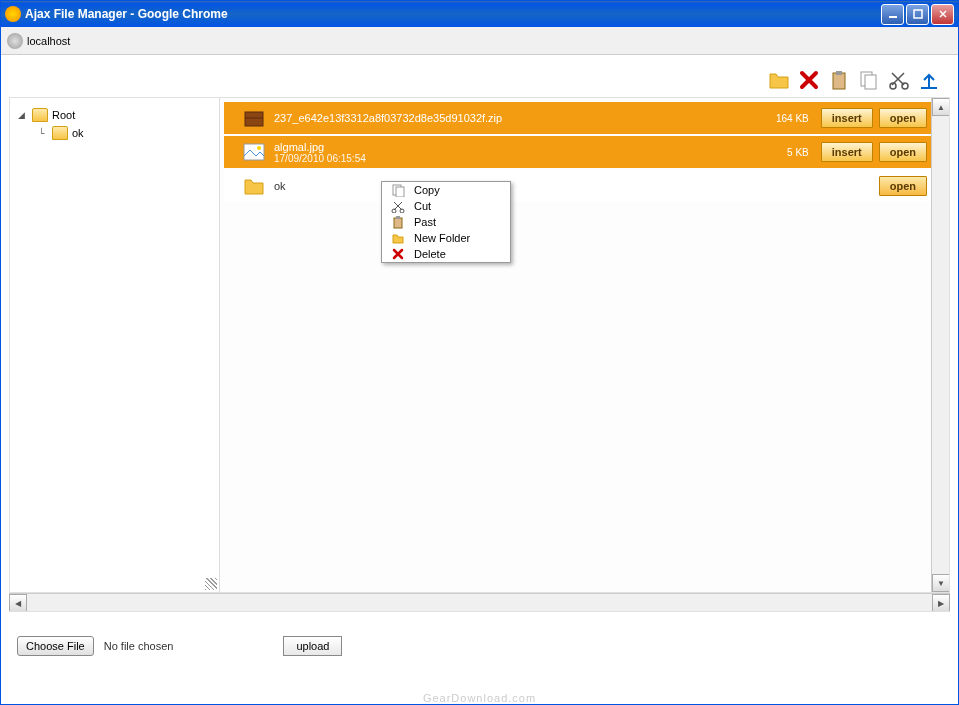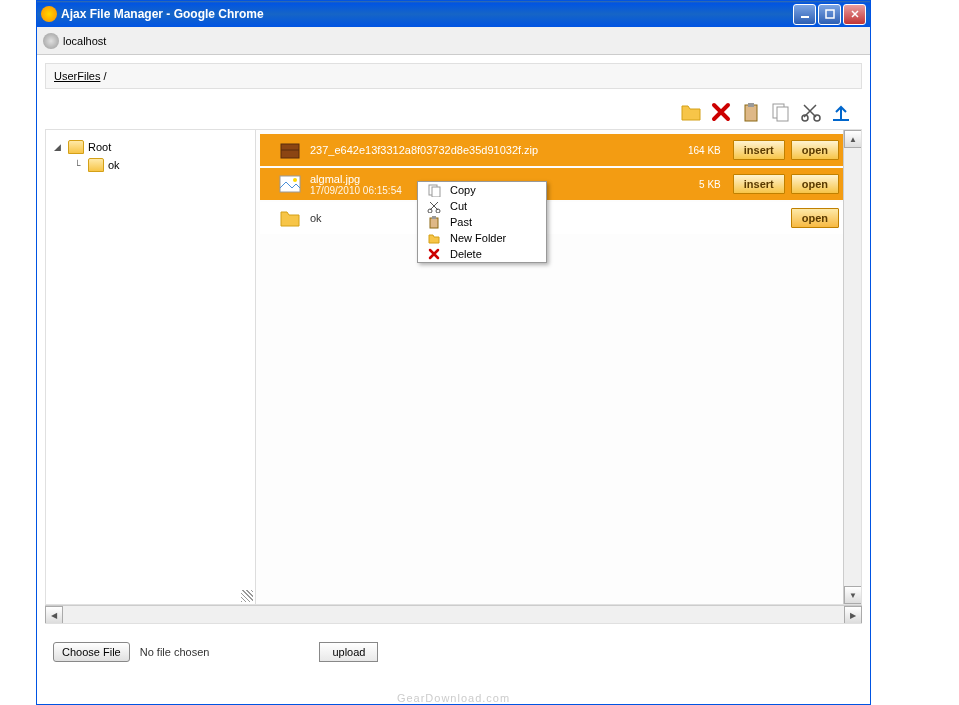--- a/index.html
+++ b/index.html
@@ -1,19 +1,19 @@
 <!DOCTYPE html>
 <html><head>
   <meta charset="utf-8">
   <style>
     * { box-sizing: border-box; margin: 0; padding: 0; }
     body { font-family: Tahoma, Arial, sans-serif; font-size: 11px; background: #fff; overflow: hidden; }
     
     
-    .window { width: 835px; height: 705px; border: 1px solid #0054e3; position: relative; background: #fff; margin-left: 36px; }
+    .window { width: 959px; height: 705px; border: 1px solid #0054e3; position: relative; background: #fff; }
     .titlebar { background: linear-gradient(to bottom, #3a6ea5, #0054e3 8%, #1665c6 50%, #0054e3); height: 26px; display: flex; align-items: center; padding: 0 4px; color: #fff; font-weight: bold; font-size: 12px; }
     .titlebar-icon { width: 16px; height: 16px; margin-right: 4px; background: radial-gradient(circle, #ffd700, #ff8c00); border-radius: 50%; }
     .window-controls { margin-left: auto; display: flex; gap: 2px; }
     .wc-btn { width: 23px; height: 21px; border: 1px solid #fff; background: linear-gradient(to bottom, #7ba4e3, #2d5fb3); border-radius: 3px; display: flex; align-items: center; justify-content: center; color: #fff; font-weight: bold; font-size: 10px; cursor: pointer; }
     .wc-btn.close { background: linear-gradient(to bottom, #e89e9e, #c13535); }
     
     
     .addressbar { height: 28px; display: flex; align-items: center; padding: 2px 6px; background: #f0f0f0; border-bottom: 1px solid #ccc; }
     .globe-icon { width: 16px; height: 16px; background: radial-gradient(circle, #e0e0e0, #999); border-radius: 50%; margin-right: 4px; }
     .url-host { color: #000; }
@@ -57,21 +57,21 @@
     
     
     .scroll-h { height: 18px; background: #f0f0f0; border-top: 1px solid #ccc; display: flex; }
     .scroll-btn { width: 18px; height: 18px; background: linear-gradient(to bottom, #fff, #ddd); border: 1px solid #aaa; display: flex; align-items: center; justify-content: center; font-size: 8px; color: #555; }
     .scroll-track { flex: 1; }
     .scroll-v { position: absolute; right: 0; top: 0; bottom: 0; width: 18px; background: #f0f0f0; border-left: 1px solid #ccc; display: flex; flex-direction: column; }
     .scroll-v .scroll-btn { width: 18px; height: 18px; }
     .scroll-v .scroll-track { flex: 1; }
     
     
-    .upload-bar { padding: 18px 8px; display: flex; align-items: center; gap: 10px; border-top: 1px solid #e0e0e0; }
+    .upload-bar { padding: 24px 8px; display: flex; align-items: center; gap: 10px; border-top: 1px solid #e0e0e0; }
     .choose-btn { background: linear-gradient(to bottom, #fff, #e0e0e0); border: 1px solid #888; border-radius: 3px; padding: 3px 8px; font-size: 11px; cursor: pointer; }
     .upload-btn { background: linear-gradient(to bottom, #fff, #e8e8e8); border: 1px solid #888; padding: 3px 12px; font-size: 11px; cursor: pointer; }
     .no-file { color: #333; }
     
     .watermark { position: absolute; bottom: 0; left: 50%; transform: translateX(-50%); color: #ccc; font-size: 11px; letter-spacing: 1px; }
     
     
     svg { display: block; }
   </style>
 </head>
@@ -101,23 +101,20 @@
     </div>
   </div>
 
   <div class="addressbar">
     <div class="globe-icon"></div>
     <span class="url-host">localhost</span>
   </div>
 
   <div class="content">
 
-    <div class="breadcrumb">
-      <a href="#">UserFiles</a><span> / </span>
-    </div>
 
     <div class="toolbar">
       <div class="tb-icon">
         <svg width="22" height="22">
             <path d="M2 5 L8 5 L10 8 L20 8 L20 19 L2 19 Z" fill="#f7c548" stroke="#d4a017"></path>
           </svg>
       </div>
       <div class="tb-icon">
         <svg width="22" height="22">
             <path d="M4 4 L18 18 M18 4 L4 18" stroke="#c00" stroke-width="4" stroke-linecap="round"></path>

